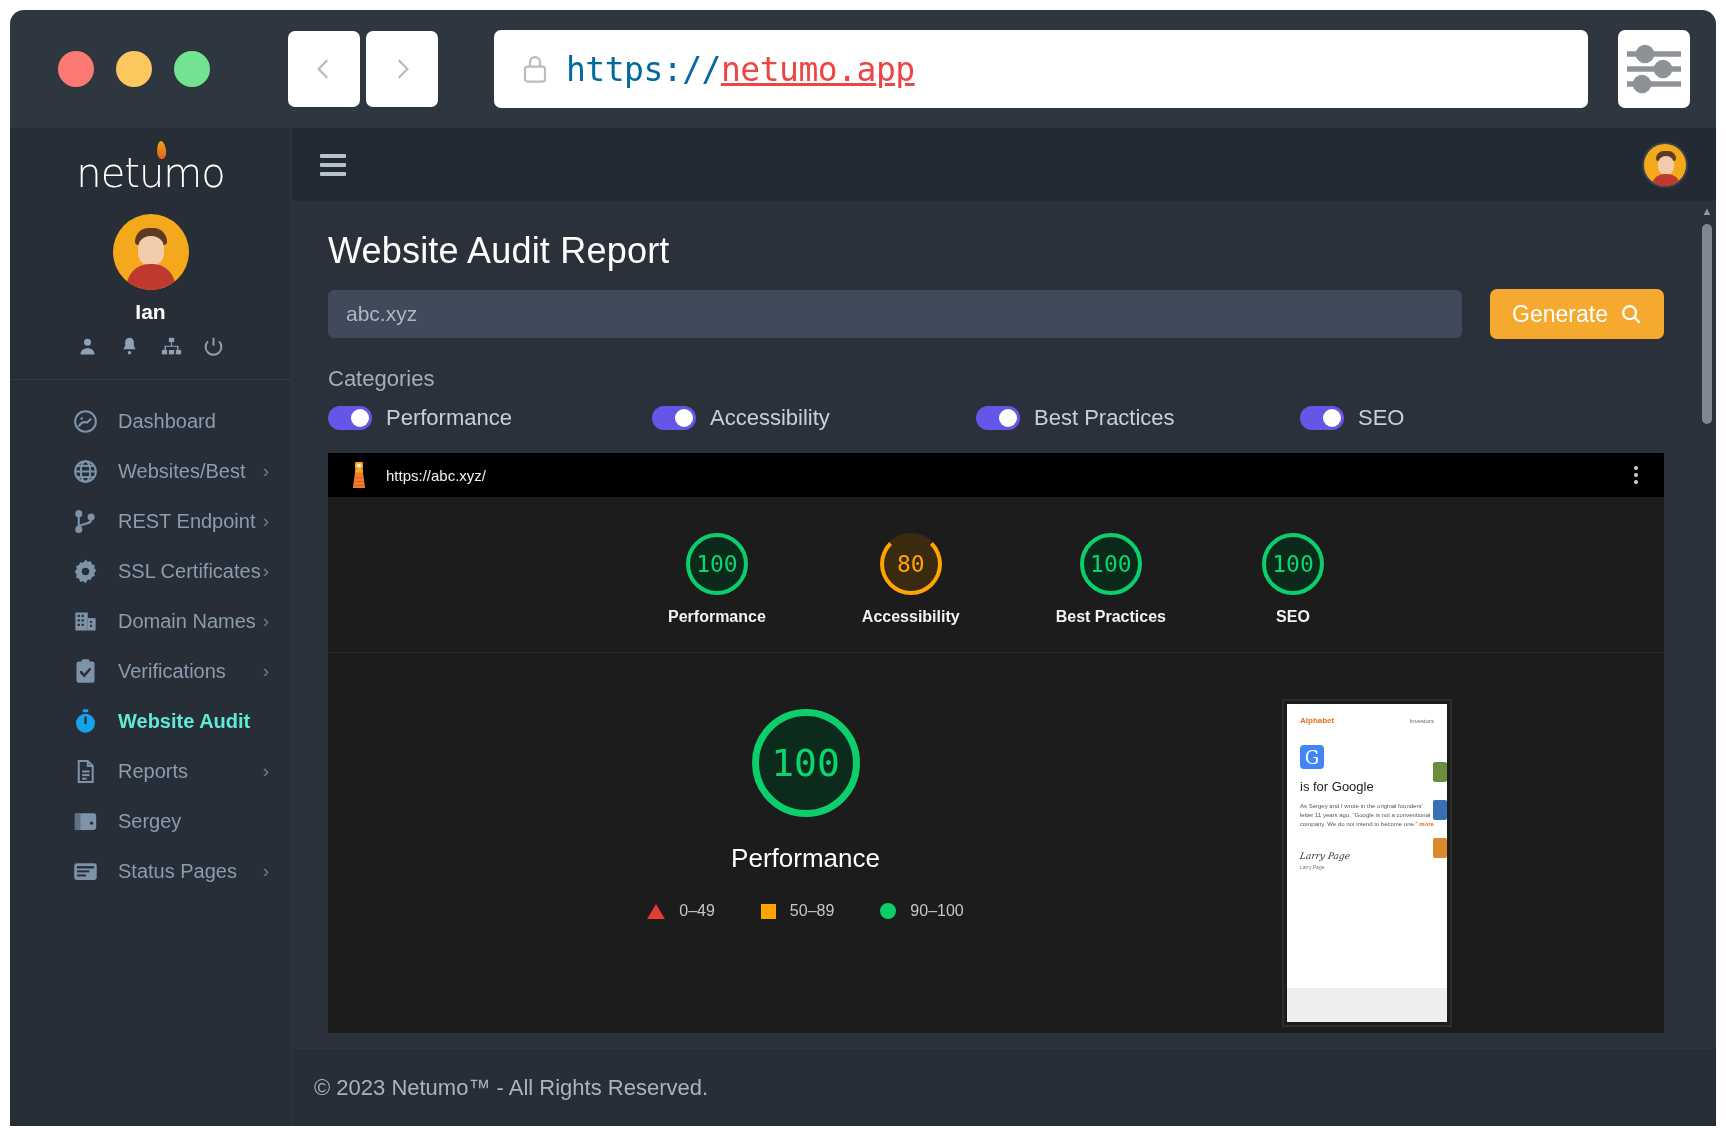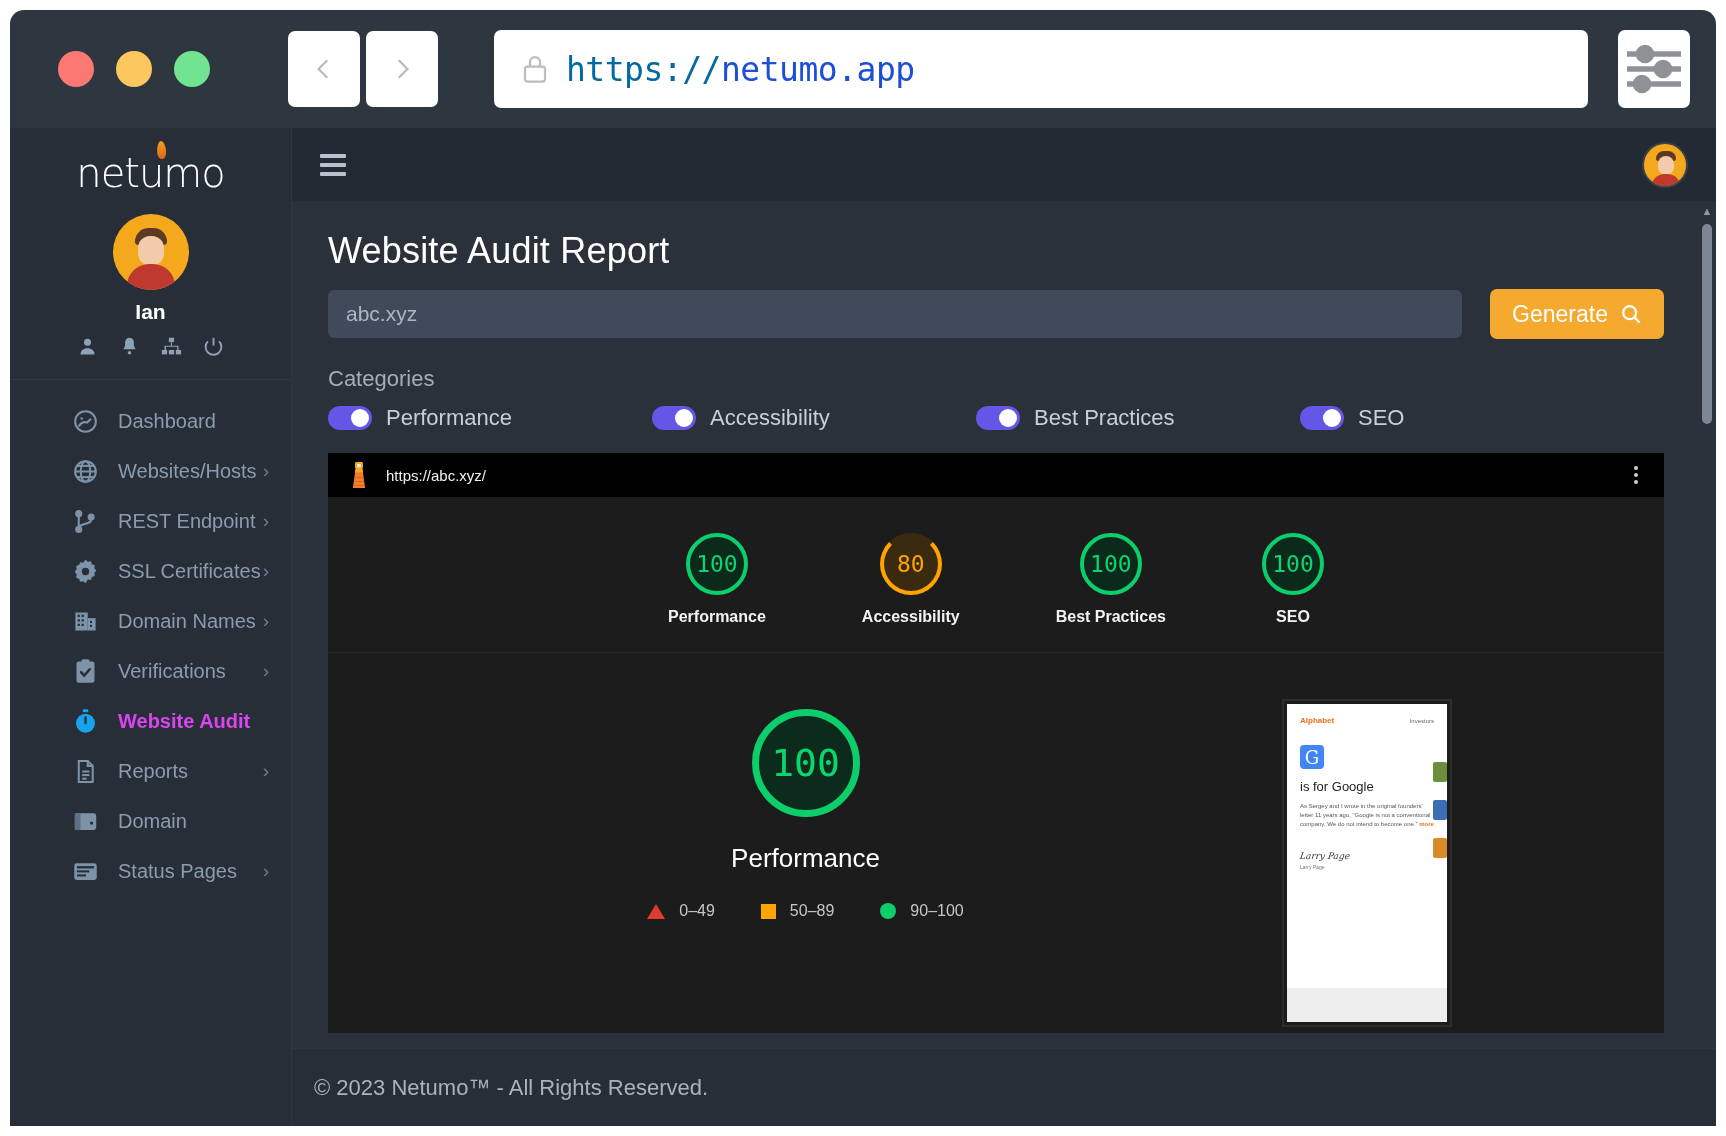--- a/index.html
+++ b/index.html
@@ -40,21 +40,21 @@
     flex: 1; margin-left: 56px; height: 78px; background: #fff;
     border-radius: 7px; display: flex; align-items: center; padding: 0 26px;
     gap: 16px;
   }
   .lock { width: 30px; height: 34px; flex: none; }
   .urltext {
     font-family: "DejaVu Sans Mono", monospace;
     font-size: 33px; letter-spacing: -0.5px; white-space: nowrap;
   }
   .urltext .proto { color: #0369a1; }
-  .urltext .host { color: #1d4ed8; }
+  .urltext .host { color: #ef4444; text-decoration: underline; }
 
   .menubtn {
     width: 72px; height: 78px; background: #fff; border-radius: 7px;
     margin-left: 30px; display: flex; align-items: center; justify-content: center;
   }
 
   
   .viewport {
     position: absolute; left: 0; top: 118px; right: 0; bottom: 0;
     background: #22272e; display: flex;
@@ -100,21 +100,21 @@
   .nav { flex: 1; overflow: hidden; padding-top: 6px; }
   .nav-item {
     display: flex; align-items: center; gap: 19px;
     padding: 11px 22px 11px 24px; color: #8a9cae; font-size: 20px;
     position: relative; cursor: pointer; margin-left: 37px;
   }
   .nav-item .ico { width: 28px; height: 28px; flex: none; display: flex;
     align-items: center; justify-content: center; color: #7d93a8; }
   .nav-item .ico svg { width: 27px; height: 27px; }
   .nav-item .chev { position: absolute; right: 22px; color: #6f8093; font-size: 19px; }
-  .nav-item.active { color: #d946ef; }
+  .nav-item.active { color: #5eead4; }
   .nav-item.active .ico { color: #17a2ec; }
   .nav-item.active .label { font-weight: bold; }
 
   
   .maincol { flex: 1; display: flex; flex-direction: column; min-width: 0; }
   .topbar {
     height: 74px; background: #242a33; display: flex; align-items: center;
     padding: 0 28px; justify-content: space-between;
     border-bottom: 1px solid #2b323c;
   }
@@ -359,21 +359,21 @@
         <div class="nav-item">
           <span class="ico">
             <svg viewBox="0 0 24 24" fill="none" stroke="currentColor" stroke-width="1.8">
               <circle cx="12" cy="12" r="9.2"></circle>
                 <ellipse cx="12" cy="12" rx="4.2" ry="9.2"></ellipse>
               <line x1="2.8" y1="12" x2="21.2" y2="12"></line>
                 <line x1="4.3" y1="7" x2="19.7" y2="7"></line>
               <line x1="4.3" y1="17" x2="19.7" y2="17"></line>
               </svg>
           </span>
-          <span class="label">Websites/Hosts</span>
+          <span class="label">Websites/Best</span>
           <span class="chev">›</span>
         </div>
 
         <div class="nav-item">
           <span class="ico">
             <svg viewBox="0 0 24 24" fill="none" stroke="currentColor" stroke-width="1.9">
               <circle cx="6" cy="5" r="2.2" fill="currentColor"></circle>
                 <circle cx="6" cy="19" r="2.2" fill="currentColor"></circle>
               <circle cx="17" cy="8" r="2.2" fill="currentColor"></circle>
               <path d="M6 7.2v9.6"></path>
@@ -454,21 +454,21 @@
         </div>
 
         <div class="nav-item">
           <span class="ico">
             <svg viewBox="0 0 24 24" fill="currentColor">
               <rect x="2.5" y="4.6" width="19" height="15" rx="2.2"></rect>
               <rect x="2.5" y="4.6" width="5" height="15" fill="#5d7084"></rect>
               <circle cx="17.4" cy="13.4" r="1.5" fill="#272e38"></circle>
               </svg>
           </span>
-          <span class="label">Domain</span>
+          <span class="label">Sergey</span>
         </div>
 
         <div class="nav-item">
           <span class="ico">
             <svg viewBox="0 0 24 24" fill="currentColor">
               <rect x="2" y="4.6" width="20" height="15" rx="2.2"></rect>
               <g fill="#272e38">
                   <rect x="4.4" y="7.2" width="15.2" height="2.1"></rect>
               <rect x="4.4" y="11" width="11" height="1.8"></rect>
                   <rect x="4.4" y="14.6" width="8" height="1.8"></rect>

